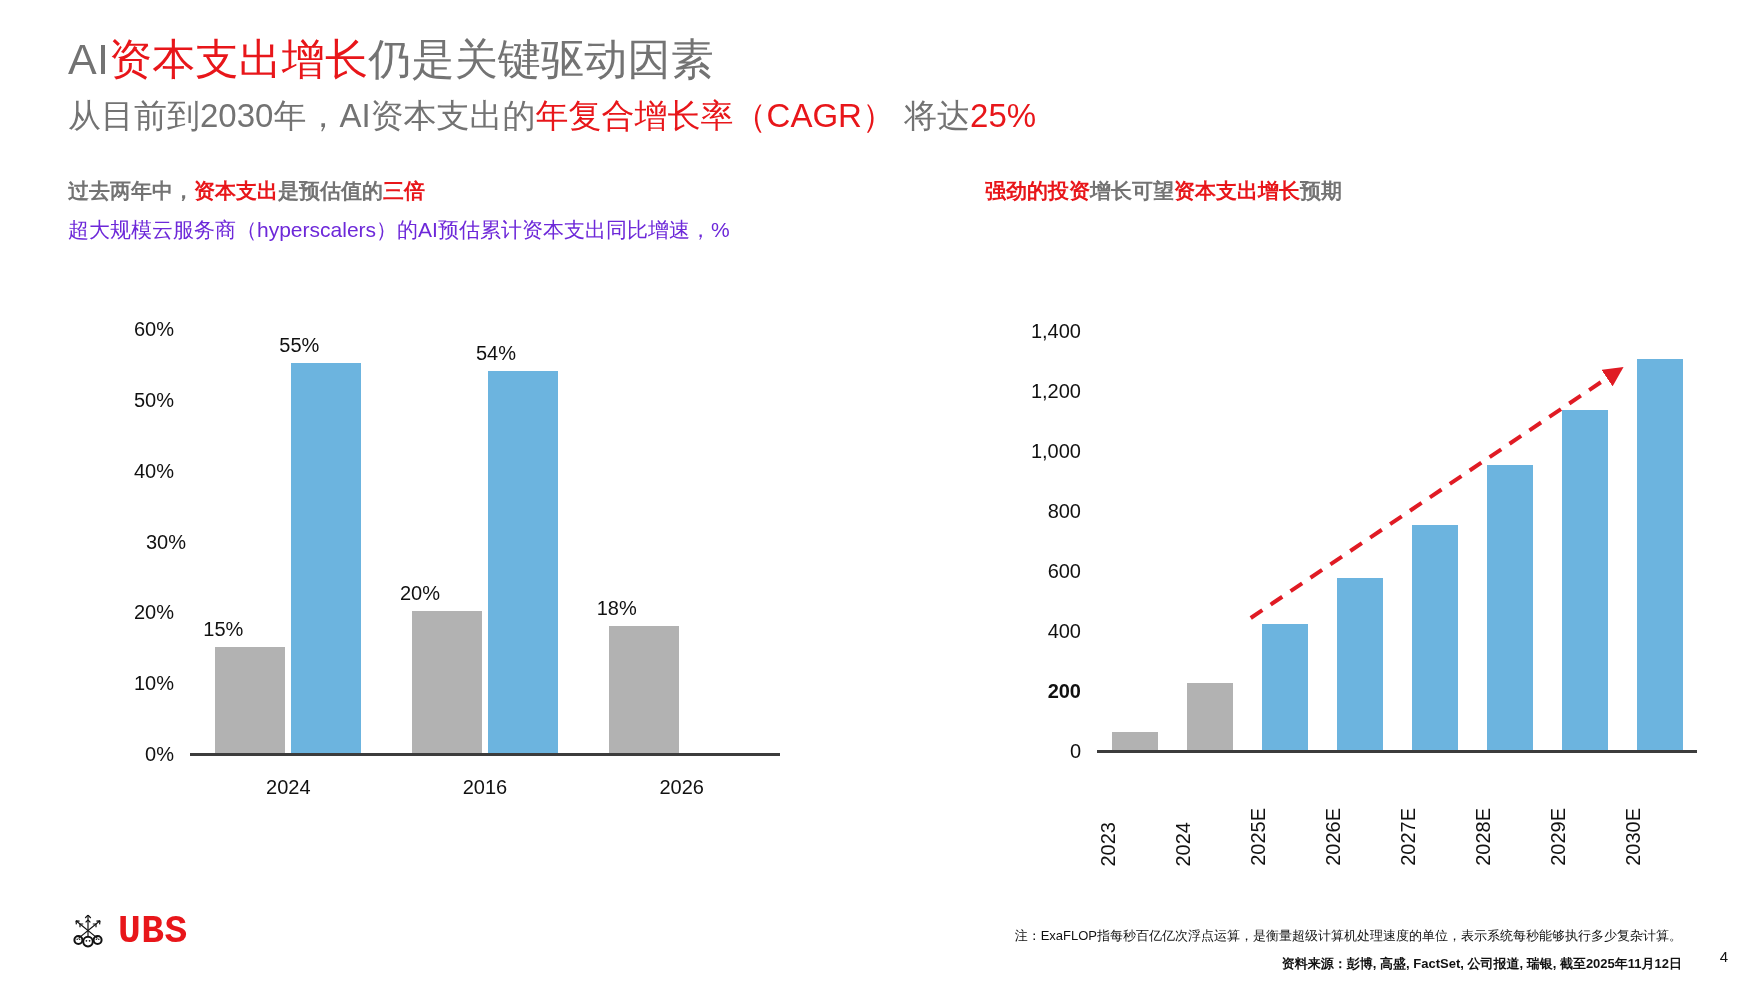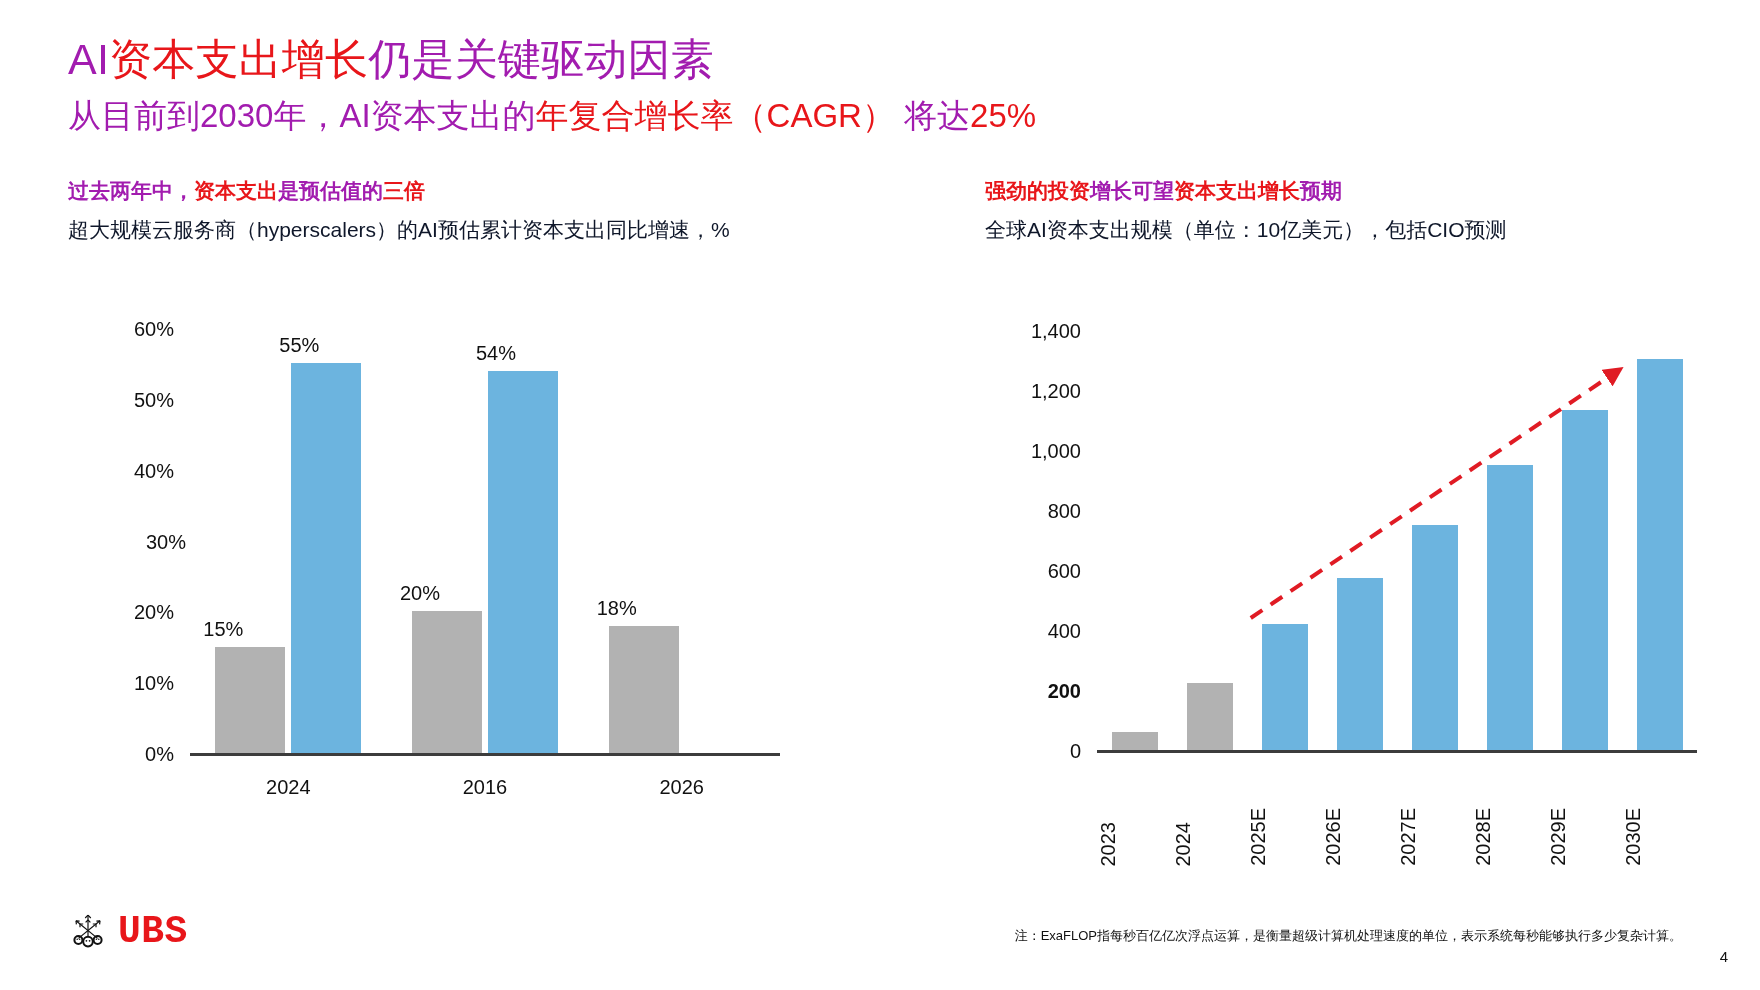--- a/index.html
+++ b/index.html
@@ -37,42 +37,42 @@
     white-space: nowrap;
   }
   .slide-subtitle {
     font-size: 33px;
     line-height: 1.3;
     font-weight: 400;
     margin-top: 10px;
     white-space: nowrap;
   }
   .red { color: #e8161a; }
-  .blk { color: #a21caf; }
+  .blk { color: #737373; }
 
   
   .panel {
     position: absolute;
     top: 178px;
   }
   .panel-left  { left: 68px;  width: 790px; }
   .panel-right { left: 985px; width: 720px; }
 
   .panel-head {
     font-size: 21px;
     font-weight: bold;
     line-height: 1.25;
     margin: 0 0 12px 0;
     white-space: nowrap;
   }
   .panel-sub {
     font-size: 21px;
     font-weight: 400;
     line-height: 1.38;
-    color: #0f172a;
+    color: #6d28d9;
     margin: 0;
   }
 
   
   .chart-wrap { position: relative; }
 
   .axis-label {
     position: absolute;
     font-size: 20px;
     color: #111111;
@@ -214,21 +214,20 @@
     <div class="slide-subtitle" id="slide-subtitle"><span class="blk">从目前到2030年，AI资本支出的</span><span class="red">年复合增长率（CAGR）</span><span class="blk"> 将达</span><span class="red">25%</span></div>
   </div>
 
   <div class="panel panel-left">
     <div class="panel-head" id="left-headline"><span class="blk">过去两年中，</span><span class="red">资本支出</span><span class="blk">是预估值的</span><span class="red">三倍</span></div>
     <div class="panel-sub">超大规模云服务商（hyperscalers）的AI预估累计资本支出同比增速，%</div>
   </div>
 
   <div class="panel panel-right">
     <div class="panel-head" id="right-headline"><span class="red">强劲的投资</span><span class="blk">增长可望</span><span class="red">资本支出增长</span><span class="blk">预期</span></div>
-    <div class="panel-sub">全球AI资本支出规模（单位：10亿美元），包括CIO预测</div>
   </div>
 
   <div id="chart-left" class="chart-wrap">
     <div class="axis-line xaxis"></div>
     <div class="plot" id="left-plot">
         <div class="axis-label" style="right: 606px; bottom: -13px; width: 90px;">0%</div>
         <div class="axis-label" style="right: 606px; bottom: 57.8333px; width: 90px;">10%</div>
         <div class="axis-label" style="right: 606px; bottom: 128.667px; width: 90px;">20%</div>
         <div class="axis-label" style="right: 594px; bottom: 199.5px; width: 90px;">30%</div>
         <div class="axis-label" style="right: 606px; bottom: 270.333px; width: 90px;">40%</div>
@@ -306,16 +305,17 @@
       <circle cx="23" cy="68" r="2" fill="#111111"></circle>
       <circle cx="29" cy="68" r="2" fill="#111111"></circle>
       <circle cx="71" cy="68" r="2" fill="#111111"></circle>
       <circle cx="77" cy="68" r="2" fill="#111111"></circle>
     </svg>
     <span class="logo-text">UBS</span>
   </div>
 
   <div class="footnotes" id="footnotes">
       <div>注：ExaFLOP指每秒百亿亿次浮点运算，是衡量超级计算机处理速度的单位，表示系统每秒能够执行多少复杂计算。</div>
+      <div class="fn-strong">资料来源：彭博, 高盛, FactSet, 公司报道, 瑞银, 截至2025年11月12日</div>
     </div>
   <div class="page-num">4</div>
 
 </div>
 
 </body></html>

